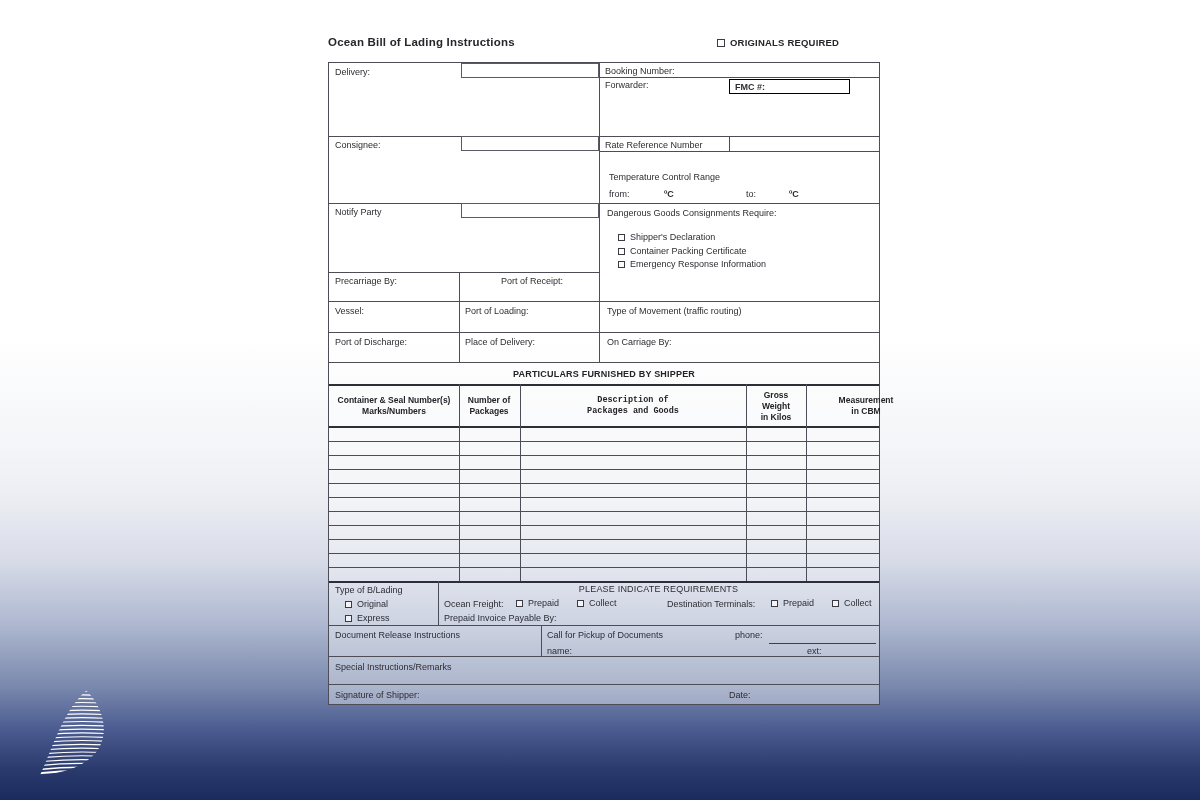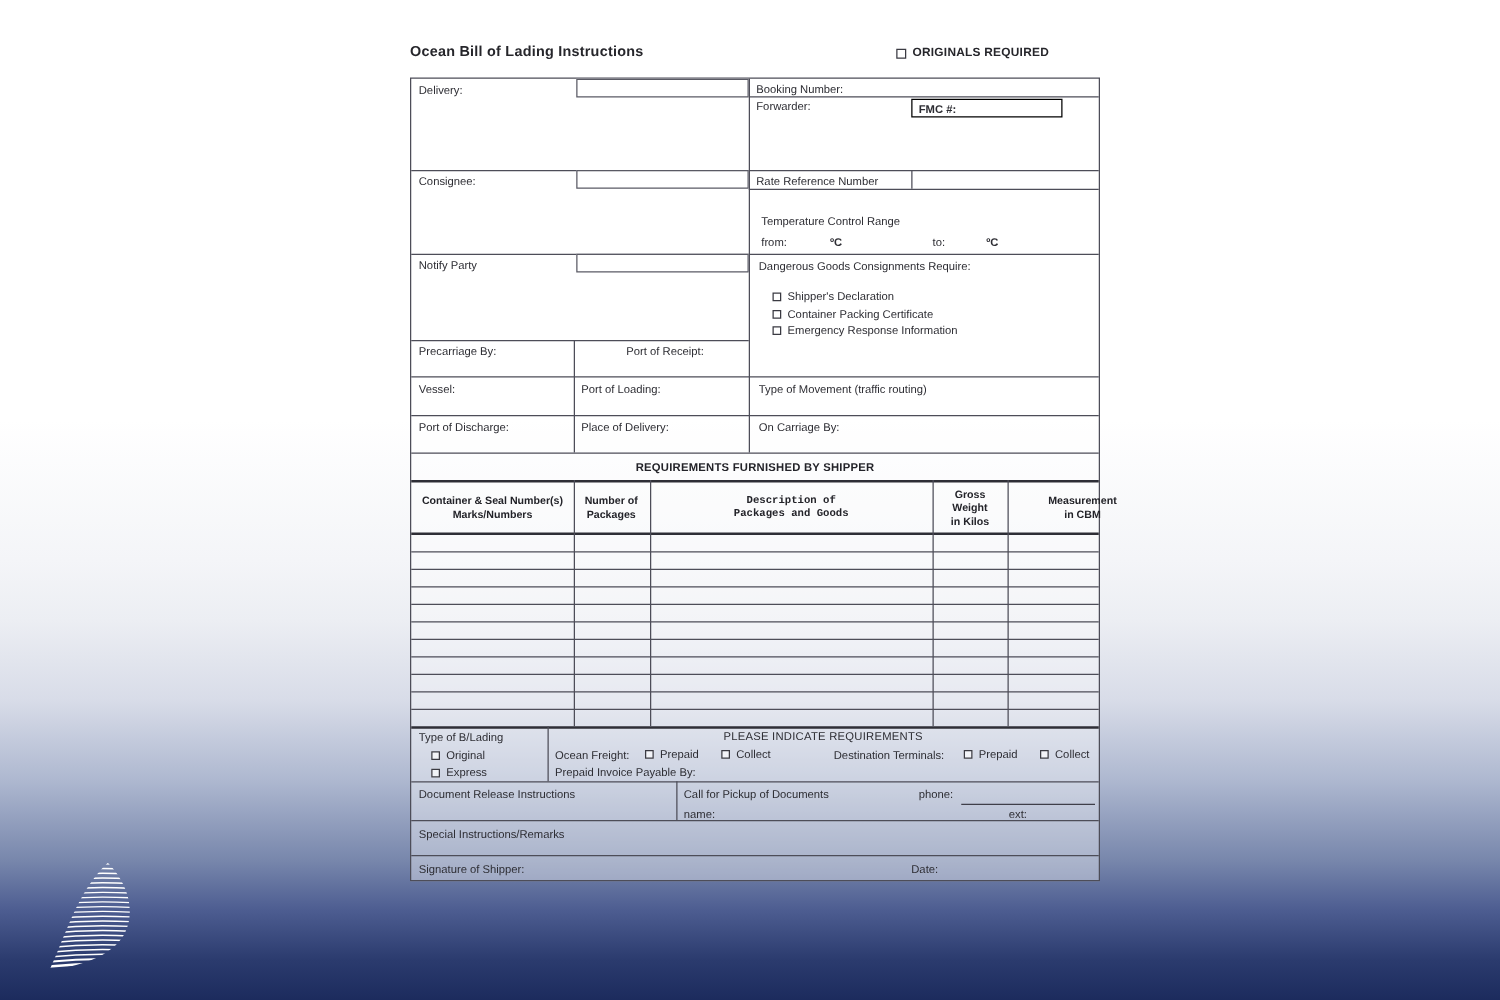--- a/index.html
+++ b/index.html
@@ -6,21 +6,21 @@
   body{
     width:1200px;height:800px;overflow:hidden;
     font-family:"Liberation Sans","DejaVu Sans",sans-serif;
     background:linear-gradient(180deg,
       #ffffff 0%, #ffffff 42%,
       #f4f5f8 56%, #eceef3 62%,
       #d8dce8 70%, #aeb8d0 78%,
       #7887ac 86%, #4d5d91 91%,
       #2b3b6e 96%, #1c2b5d 100%);
   }
-  .stage{position:relative;width:1200px;height:800px;}
+  .stage{position:relative;width:1200px;height:800px;border-radius:21px;}
   .doc-title{
     position:absolute;left:328px;top:36px;
     font-size:11.5px;font-weight:bold;color:#26262b;letter-spacing:.2px;
   }
   .originals{position:absolute;left:717px;top:37px;display:flex;align-items:center;gap:5px;}
   .originals .lab{font-size:9.5px;font-weight:bold;color:#26262b;letter-spacing:.2px;}
   .cb{
     display:inline-block;width:7px;height:7px;
     border:1px solid #3a3a42;background:rgba(255,255,255,.7);
     box-sizing:border-box;flex:0 0 auto;
@@ -183,21 +183,21 @@
     <div class="lbl" style="left:136px;top:214px;padding-left:36px;">Port of Receipt:</div>
 
     <div class="lbl" style="left:6px;top:244px;">Vessel:</div>
     <div class="lbl" style="left:136px;top:244px;">Port of Loading:</div>
     <div class="lbl" style="left:278px;top:244px;">Type of Movement (traffic routing)</div>
 
     <div class="lbl" style="left:6px;top:275px;">Port of Discharge:</div>
     <div class="lbl" style="left:136px;top:275px;">Place of Delivery:</div>
     <div class="lbl" style="left:278px;top:275px;">On Carriage By:</div>
 
-    <div class="band">REQUIREMENTS FURNISHED BY SHIPPER</div>
+    <div class="band">PARTICULARS FURNISHED BY SHIPPER</div>
 
     <div class="th" style="left:65px;top:332px;">
       <span>Container &amp; Seal Number(s)</span><br>
       <span>Marks/Numbers</span>
     </div>
     <div class="th" style="left:160px;top:332px;">
       <span>Number of</span><br>
       <span>Packages</span>
     </div>
     <div class="th" style="left:304px;top:332px;font-family:Liberation Mono, monospace;">

